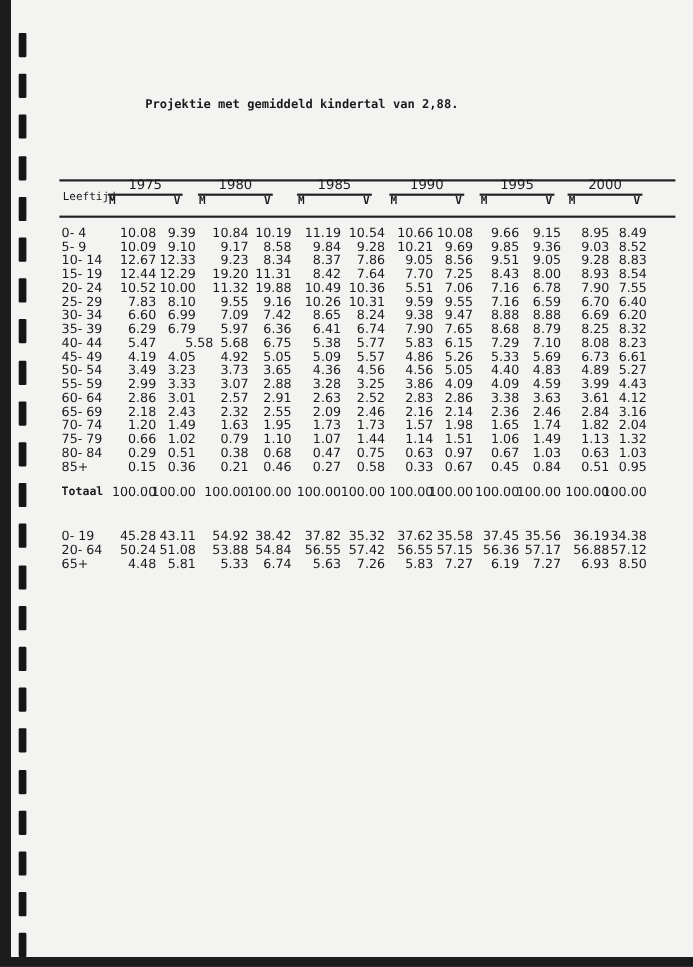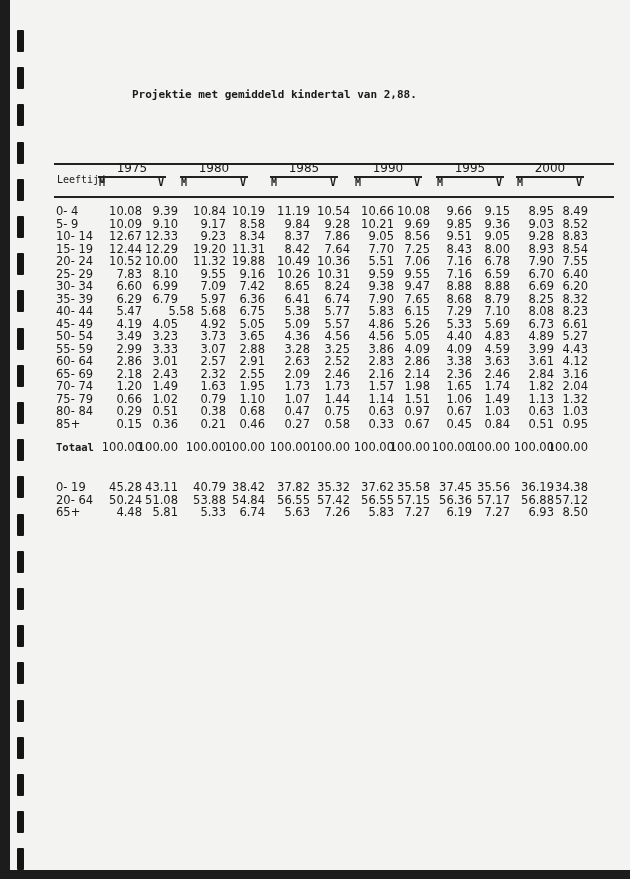--- a/index.html
+++ b/index.html
@@ -422,21 +422,21 @@
         <span class="val" style="left:370px">100.00</span>
         <span class="val" style="left:412px">100.00</span>
         <span class="val" style="left:450px">100.00</span>
         <span class="val" style="left:494px">100.00</span>
         <span class="val" style="left:528px">100.00</span>
       </div>
       <div class="row" style="top: 481px;">
         <span class="age">0- 19</span>
         <span class="val" style="left:82px">45.28</span>
         <span class="val" style="left:118px">43.11</span>
-        <span class="val" style="left:166px">40.79</span>
+        <span class="val" style="left:166px">54.92</span>
         <span class="val" style="left:205px">38.42</span>
         <span class="val" style="left:250px">37.82</span>
         <span class="val" style="left:290px">35.32</span>
         <span class="val" style="left:334px">37.62</span>
         <span class="val" style="left:370px">35.58</span>
         <span class="val" style="left:412px">37.45</span>
         <span class="val" style="left:450px">35.56</span>
         <span class="val" style="left:494px">36.19</span>
         <span class="val" style="left:528px">34.38</span>
       </div>

